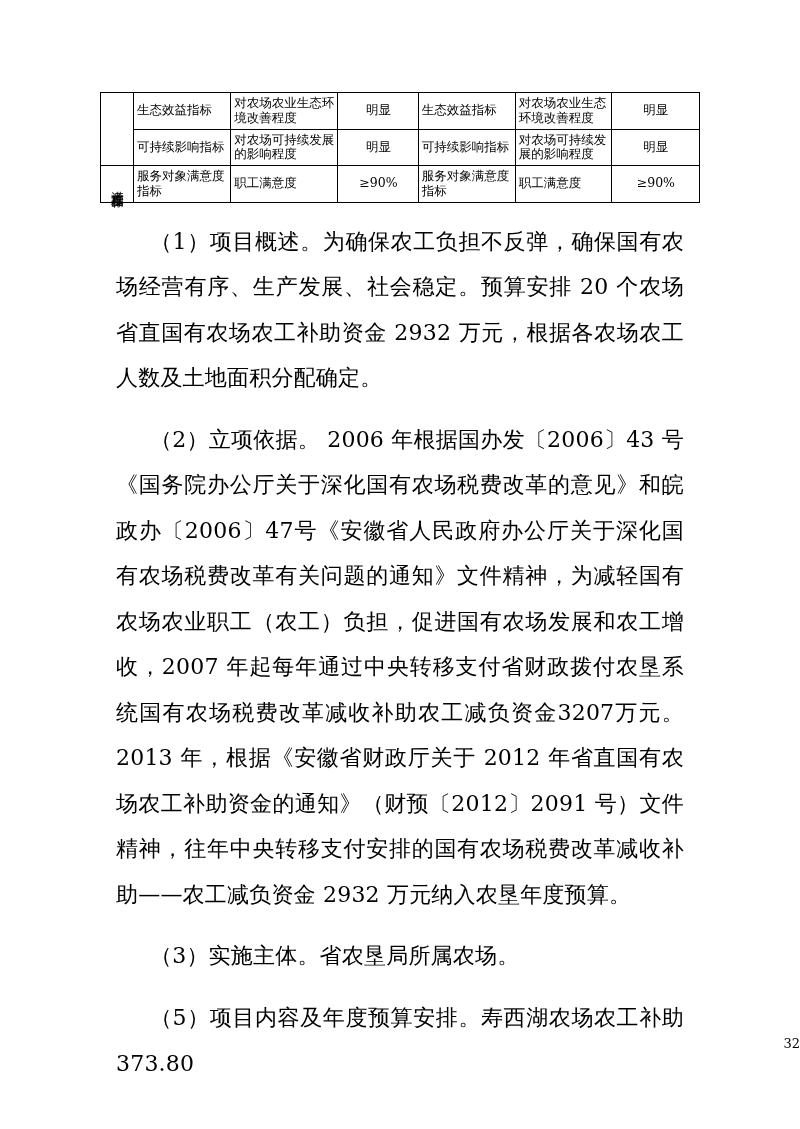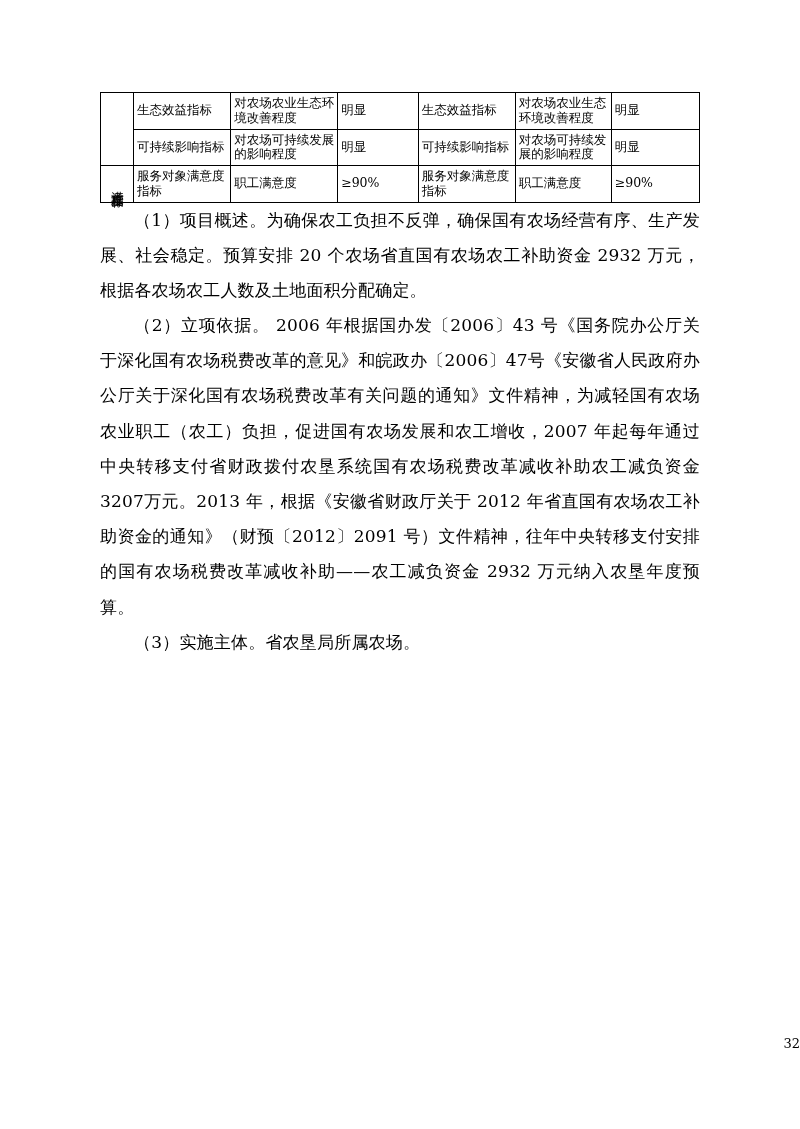--- a/index.html
+++ b/index.html
@@ -46,43 +46,44 @@
   }
   td.vertical {
     writing-mode: vertical-rl;
     text-orientation: upright;
     letter-spacing: 1px;
     text-align: center;
     padding: 2px 1px;
     line-height: 1.1;
   }
   td.center {
+    text-align: center;
     margin-top: 18px;
   }
   .col-a { width: 30px; }
   .col-b { width: 88px; }
   .col-c { width: 97px; }
   .col-d { width: 73px; }
   .col-e { width: 88px; }
   .col-f { width: 87px; }
   .col-g { width: 80px; }
 
   
   .heading {
     font-family: "DejaVu Sans", "Liberation Sans", sans-serif;
     font-weight: bold;
     font-size: 17px;
     margin: 26px 0 10px 0;
     text-indent: 34px;
     letter-spacing: 0.5px;
   }
   p.para {
-    font-size: 17px;
+    font-size: 22px;
     line-height: 2.07;
-    margin: 0;
+    margin: 16px;
     text-align: justify;
     text-justify: inter-ideograph;
     letter-spacing: 0.2px;
   }
   p.indent {
     text-indent: 34px;
   }
   .pg-num {
     position: absolute;
     left: 0;
@@ -136,17 +137,18 @@
           <td>职工满意度</td>
           <td class="center">≥90%</td>
         </tr>
       </tbody>
     </table>
 
 
     <p class="para indent">（1）项目概述。为确保农工负担不反弹，确保国有农场经营有序、生产发展、社会稳定。预算安排 20 个农场省直国有农场农工补助资金 2932 万元，根据各农场农工人数及土地面积分配确定。</p>
     <p class="para indent">（2）立项依据。 2006 年根据国办发〔2006〕43 号《国务院办公厅关于深化国有农场税费改革的意见》和皖政办〔2006〕47号《安徽省人民政府办公厅关于深化国有农场税费改革有关问题的通知》文件精神，为减轻国有农场农业职工（农工）负担，促进国有农场发展和农工增收，2007 年起每年通过中央转移支付省财政拨付农垦系统国有农场税费改革减收补助农工减负资金3207万元。2013 年，根据《安徽省财政厅关于 2012 年省直国有农场农工补助资金的通知》（财预〔2012〕2091 号）文件精神，往年中央转移支付安排的国有农场税费改革减收补助——农工减负资金 2932 万元纳入农垦年度预算。</p>
     <p class="para indent">（3）实施主体。省农垦局所属农场。</p>
+    <p class="para indent">（5）项目内容及年度预算安排。寿西湖农场农工补助 373.80</p>
 
   </div>
 
   <div class="pg-num">32</div>
 </div>
 
 </body></html>

